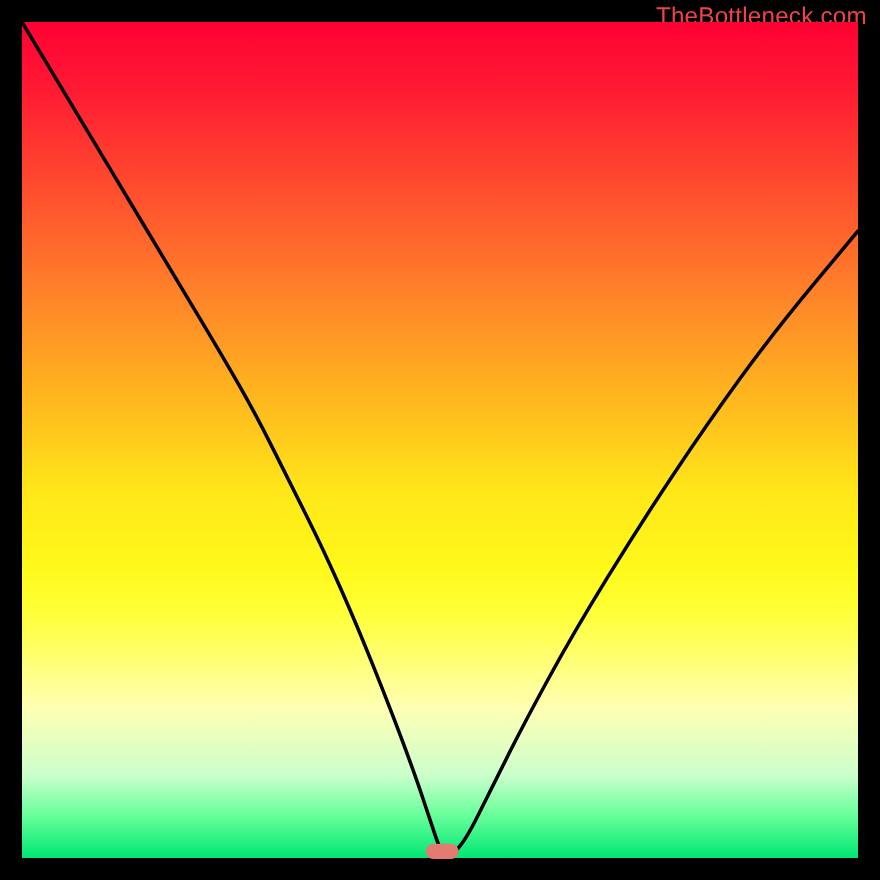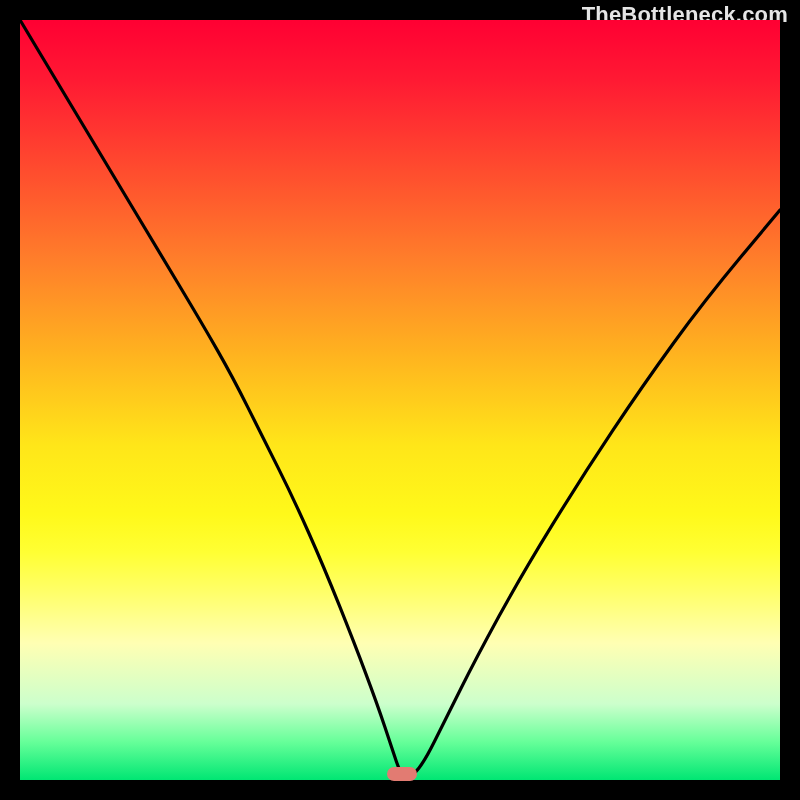--- a/index.html
+++ b/index.html
@@ -51,23 +51,23 @@
     width: 30px;
     height: 14px;
     border-radius: 7px;
     background: #e27b72;
     transform: translate(-50%, -50%);
   }
   .watermark {
     position: absolute;
     top: 2px;
     right: 12px;
-    color: #e5e5e5;
+    color: #ef4444;
     font-size: 22px;
-    font-weight: 700;
+    font-weight: 400;
     letter-spacing: 0.2px;
     user-select: none;
   }
 </style>
 </head>
 <body>
 
 <div class="frame">
   <div class="watermark">TheBottleneck.com</div>
 

